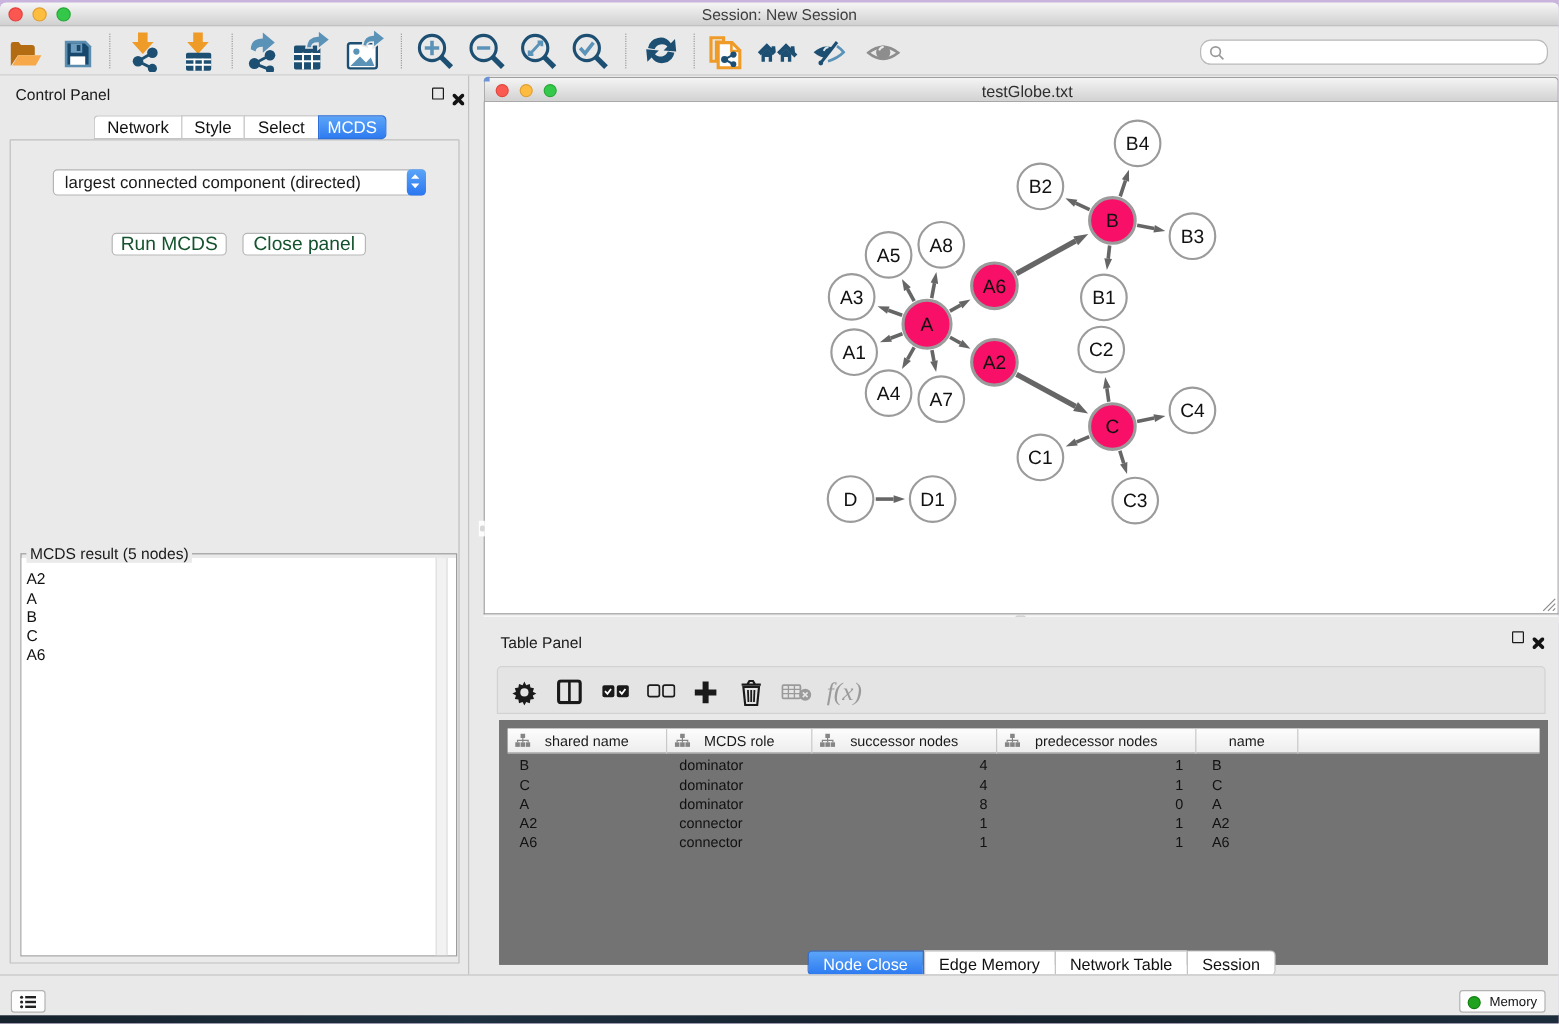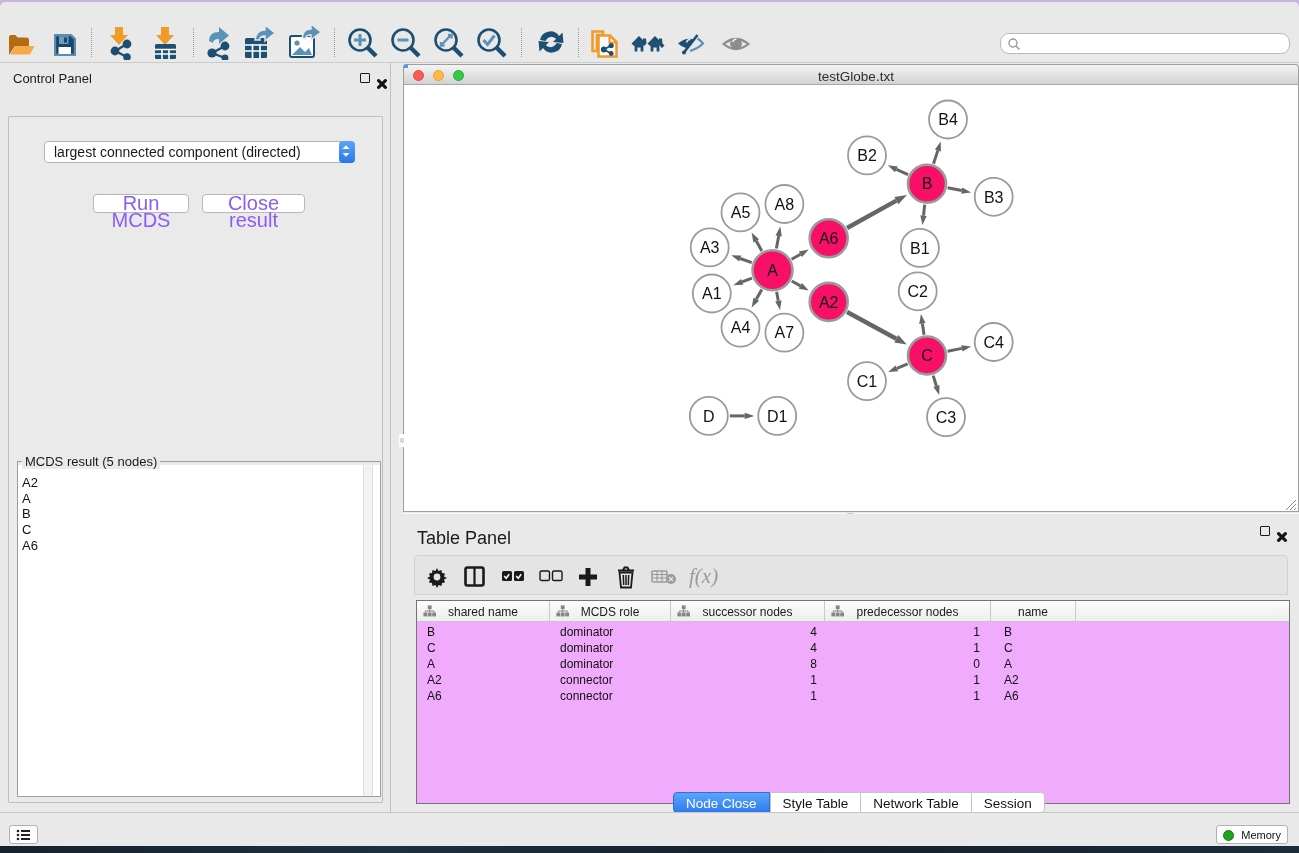--- a/index.html
+++ b/index.html
@@ -42,21 +42,21 @@
   border:1px solid #2e6fd8; border-radius:0 4px 4px 0; }
 #cpbox { position:absolute; top:53px; left:8px; width:375px; bottom:11px;
   background:#eaeaea; border:1px solid #bfbfbf; border-radius:1px; }
 #optlabel { position:absolute; top:19px; left:8px; right:0; text-align:center; font-size:14.5px; color:#1a1a1a;}
 #combo { position:absolute; top:24px; left:35px; width:311px; height:22px; background:#fff;
   border:1px solid #b4b4b4; border-radius:4px; font-size:14px; color:#1a1a1a; line-height:20px;
   padding-left:9px; }
 #combo .spin { position:absolute; right:-1px; top:-1px; width:16px; height:22px;
   background:linear-gradient(#5ba5f8,#2a76f0); border-radius:4px; }
 .btn { position:absolute; top:77px; height:19px; background:#fff; border:1px solid #b7b7b7;
-  border-radius:4px; font-size:20px; color:#8b5cf6; text-align:center; line-height:17px; }
+  border-radius:4px; font-size:16px; color:#14532d; text-align:center; line-height:17px; }
 #btnrun { left:84px; width:96px; }
 #btnclose { left:193px; width:103px; }
 #fieldset { position:absolute; left:8px; right:1px; top:344px; bottom:5px;text-decoration:underline; }
 #fieldset .flabel { position:absolute; top:-7px; left:5px; background:#eaeaea; padding:0 3px;
   font-size:13px; color:#1a1a1a; z-index:2; }
 #fieldset .fborder { position:absolute; inset:0; border:1px solid #9d9d9d; }
 #mcdslist { position:absolute; left:1px; right:1px; top:4px; bottom:1px; background:#fff;
   font-size:13px; color:#111; padding:10px 0 0 4px; line-height:15.7px; }
 #mcdslist .sb { position:absolute; top:0; bottom:0; right:7px; width:10px; background:#f2f2f2;
   border-left:1px solid #dedede; border-right:1px solid #dedede; }
@@ -68,25 +68,25 @@
 #nettitle .title { position:absolute; left:10px; right:0; top:4px; text-align:center; font-size:13.5px; color:#2e2e2e; }
 .ntl { position:absolute; top:5px; width:11px; height:11px; border-radius:50%; }
 #ntl-r { left:9px;  background:#fa5a52; border:1px solid #e04940; }
 #ntl-y { left:29px; background:#fdbc40; border:1px solid #dfa036; }
 #ntl-g { left:49px; background:#35c94b; border:1px solid #2baa39; }
 #netcanvas { position:absolute; top:21px; left:0; right:0; bottom:0; background:#fff;
   border:1px solid #9e9e9e; border-top:none; }
 #grip { position:absolute; right:1px; bottom:1px; width:13px; height:13px; }
 
 #tpanel { position:absolute; left:392px; top:512px; right:0; height:300px; background:#e9e9e9; }
-#tpanel .phead { position:absolute; top:14px; left:25px; font-size:18px; color:#1a1a1a; }
+#tpanel .phead { position:absolute; top:14px; left:25px; font-size:13px; color:#1a1a1a; }
 #ttoolbar { position:absolute; left:22px; right:11px; top:41px; height:40px; background:#e4e4e4;
   border:1px solid #d2d2d2; border-radius:4px 4px 0 0; }
-#ttable { position:absolute; left:24px; right:9px; top:86px; height:204px; background:#f0abfc;
-  border:1px solid #737373; }
+#ttable { position:absolute; left:24px; right:9px; top:86px; height:204px; background:#737373;
+  border:7px solid #737373; }
 #thead { position:absolute; top:0; left:0; right:0; height:21px;
   background:linear-gradient(#fdfdfd,#ededed); border-bottom:1px solid #c6c6c6; }
 #thead .hc { position:absolute; top:0; height:21px; border-right:1px solid #c9c9c9;
   font-size:12px; color:#1a1a1a; text-align:center; line-height:22px; }
 #tbody { position:absolute; top:23px; left:0; right:0; bottom:0; font-size:12px; color:#111; }
 #tbody .tr { position:absolute; left:0; right:0; height:16px; }
 #tbody .td { position:absolute; top:1px; }
 #ttabs { position:absolute; left:281px; top:278px; height:21px; display:flex; }
 #ttabs .tab { height:21px; line-height:21px; padding:0 12px; font-size:13.5px; color:#111;
   background:#fff; border:1px solid #c4c4c4; border-right:none; }
@@ -101,20 +101,26 @@
 #membtn { position:absolute; right:11px; top:12px; width:72px; height:19px; background:#fdfdfd;
   border:1px solid #b2b2b2; border-radius:3px; font-size:11px; color:#111; line-height:18px;
   text-align:right; padding-right:6px; }
 #membtn .dot { position:absolute; left:6px; top:4px; width:11px; height:11px; border-radius:50%;
   background:#1fa31f; border:1px solid #128012; }
 </style>
 </head>
 <body>
 <div id="deskbottom"></div>
 <div id="win">
+  <div id="titlebar">
+    <div class="tl" id="tl-r"></div>
+      <div class="tl" id="tl-y"></div>
+      <div class="tl" id="tl-g"></div>
+    <div class="title">Session: New Session</div>
+  </div>
   <div id="toolbar">
     <div class="sep" style="left:91px"></div>
       <div class="sep" style="left:193px"></div>
       <div class="sep" style="left:334px"></div>
       <div class="sep" style="left:521px"></div>
       <div class="sep" style="left:578px"></div>
 <svg class="ticon" style="left:5px;top:7px" width="32" height="34" viewBox="0 0 32 34">
 <path d="M4 21 L4 7 Q4 5 6 5 L10.5 5 L12.5 7.5 L21.5 7.5 Q24 7.5 24 10 L24 16 L10 16 L4 25 Z" fill="#b36c12"></path>
 <path d="M10.2 16 L29.5 16 L24.8 24.5 L5.2 24.5 Z" fill="#f7a848"></path>
 </svg>
@@ -246,31 +252,37 @@
   <div id="cpanel">
     <div class="phead">Control Panel</div>
     <div class="pfloat" style="left:360px; top:10px;"></div>
     <div class="pclose" style="left:377px; top:11.5px;"><svg width="10" height="10" viewBox="0 0 10 10">
           <g stroke="#141414" stroke-width="3.1" stroke-linecap="round">
             <line x1="1.6" y1="1.6" x2="8.4" y2="8.4"></line>
             <line x1="8.4" y1="1.6" x2="1.6" y2="8.4"></line>
           </g>
         </svg></div>
     <div id="cpbox"></div>
+    <div id="cptabs">
+      <div class="tab" style="width:73px">Network</div>
+        <div class="tab" style="width:52px">Style</div>
+        <div class="tab" style="width:62px">Select</div>
+        <div class="tab sel" style="width:57px">MCDS</div>
+    </div>
     <div style="position:absolute; top:54px; left:9px; width:373px; bottom:12px;">
       <div id="combo">largest connected component (directed)
         <div class="spin">
             <svg width="14" height="20" viewBox="0 0 14 20" style="position:absolute;left:0;top:0">
           <path d="M3.5 8 L7 4.2 L10.5 8 Z" fill="#fff"></path>
               <path d="M3.5 12 L7 15.8 L10.5 12 Z" fill="#fff"></path>
             </svg>
           </div>
       </div>
       <div class="btn" id="btnrun">Run MCDS</div>
-      <div class="btn" id="btnclose">Close result</div>
+      <div class="btn" id="btnclose">Close panel</div>
       <div id="fieldset">
         <div class="fborder"></div>
         <div class="flabel">MCDS result (5 nodes)</div>
         <div id="mcdslist">A2<br>A<br>B<br>C<br>A6
           <div class="sb"></div>
         </div>
       </div>
     </div>
   </div>
   <div id="netwin">
@@ -505,21 +517,21 @@
 <div class="td" style="left:10px">A6</div>
 <div class="td" style="left:143px">connector</div>
 <div class="td" style="left:254px;width:146px;text-align:right">1</div>
 <div class="td" style="left:408px;width:155px;text-align:right">1</div>
 <div class="td" style="left:587px">A6</div>
 </div>
       </div>
     </div>
     <div id="ttabs">
       <div class="tab">Node Close</div>
-        <div class="tab">Style Table</div>
+        <div class="tab">Edge Memory</div>
         <div class="tab">Network Table</div>
         <div class="tab">Session</div>
     </div>
   </div>
   <div id="statusbar">
     <div id="listbtn"><svg width="27" height="18" viewBox="0 0 27 18">
       <g fill="#222">
             <circle cx="8" cy="5" r="1.3"></circle>
             <circle cx="8" cy="9" r="1.3"></circle>
             <circle cx="8" cy="13" r="1.3"></circle>

